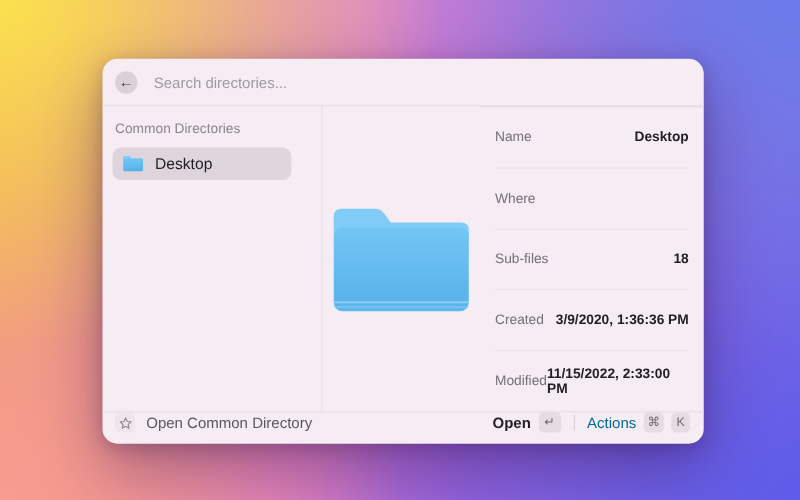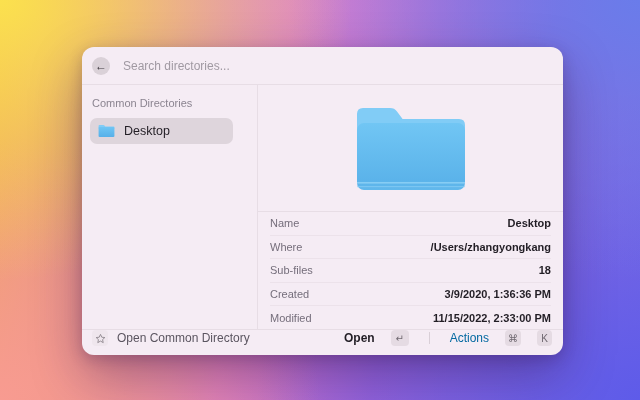--- a/index.html
+++ b/index.html
@@ -38,38 +38,38 @@
 
   
   .main { flex:1; display:flex; min-height:0; }
   .sidebar { width:176px; flex:0 0 176px; border-right:1px solid #e7dde5; padding:8px 24px 8px 8px; }
   .section-title { font-size:11px; color:#8b8490; margin:4px 2px 9px 2px; }
   .side-item { display:flex; align-items:center; gap:9px; height:26px;
     padding:0 8px; border-radius:7px; font-size:12.5px; color:#221e25; cursor:pointer; margin-bottom:4px; }
   .side-item.selected { background:#ded5dc; }
   .folder-sm { display:flex; flex:0 0 17px; }
 
-  .detail { flex:1; display:flex; flex-direction:column; min-width:0;justify-content:center; }
+  .detail { flex:1; display:flex; flex-direction:row; min-width:0;justify-content:center; }
   .preview { flex:0 0 126px; display:flex; align-items:center; justify-content:center; }
 
   .meta { flex:1; display:flex; flex-direction:column; border-top:1px solid #e7dde5; padding:0 12px; }
   .meta-row { flex:1; display:flex; align-items:center; justify-content:space-between;
     border-bottom:1px solid #ece2ea; }
   .meta-row:last-child { border-bottom:none; }
   .meta-label { font-size:11px; color:#756e7b; }
   .meta-value { font-size:11px; font-weight:700; color:#221e25; }
 
   
   .footer { flex:0 0 26px; border-top:1px solid #e7dde5; display:flex; align-items:flex-start;
     justify-content:space-between; padding:0 11px 0 10px; }
   .footer-left { display:flex; align-items:center; gap:9px; }
   .cmd-icon { width:16px; height:16px; border-radius:4px; background:#efe6ed;
     display:flex; align-items:center; justify-content:center; }
   .footer-hint { font-size:12px; color:#5b5560; }
-  .footer-right { display:flex; align-items:center; gap:16px; }
+  .footer-right { display:flex; align-items:center; gap:6px; }
   .primary-label { font-size:12px; font-weight:700; color:#221e25; cursor:pointer; }
   .kbd { min-width:15px; height:16px; padding:0 3px; border-radius:4px; background:#e5dbe3;
     color:#6f6870; font-size:10px; display:flex; align-items:center; justify-content:center; }
   .kbd-enter { min-width:18px; }
   .vsep { width:1px; height:12px; background:#d9cfd7; margin:0 4px; }
   .secondary-label { font-size:12px; color:#0369a1; cursor:pointer; }
 </style>
 </head>
 <body>
 
@@ -123,21 +123,20 @@
           </svg>
         </div>
 
         <div class="meta">
           <div class="meta-row">
             <span class="meta-label">Name</span>
             <span class="meta-value">Desktop</span>
           </div>
           <div class="meta-row">
             <span class="meta-label">Where</span>
-            <span class="meta-value">/Users/zhangyongkang</span>
           </div>
           <div class="meta-row">
             <span class="meta-label">Sub-files</span>
             <span class="meta-value">18</span>
           </div>
           <div class="meta-row">
             <span class="meta-label">Created</span>
             <span class="meta-value">3/9/2020, 1:36:36 PM</span>
           </div>
           <div class="meta-row">

